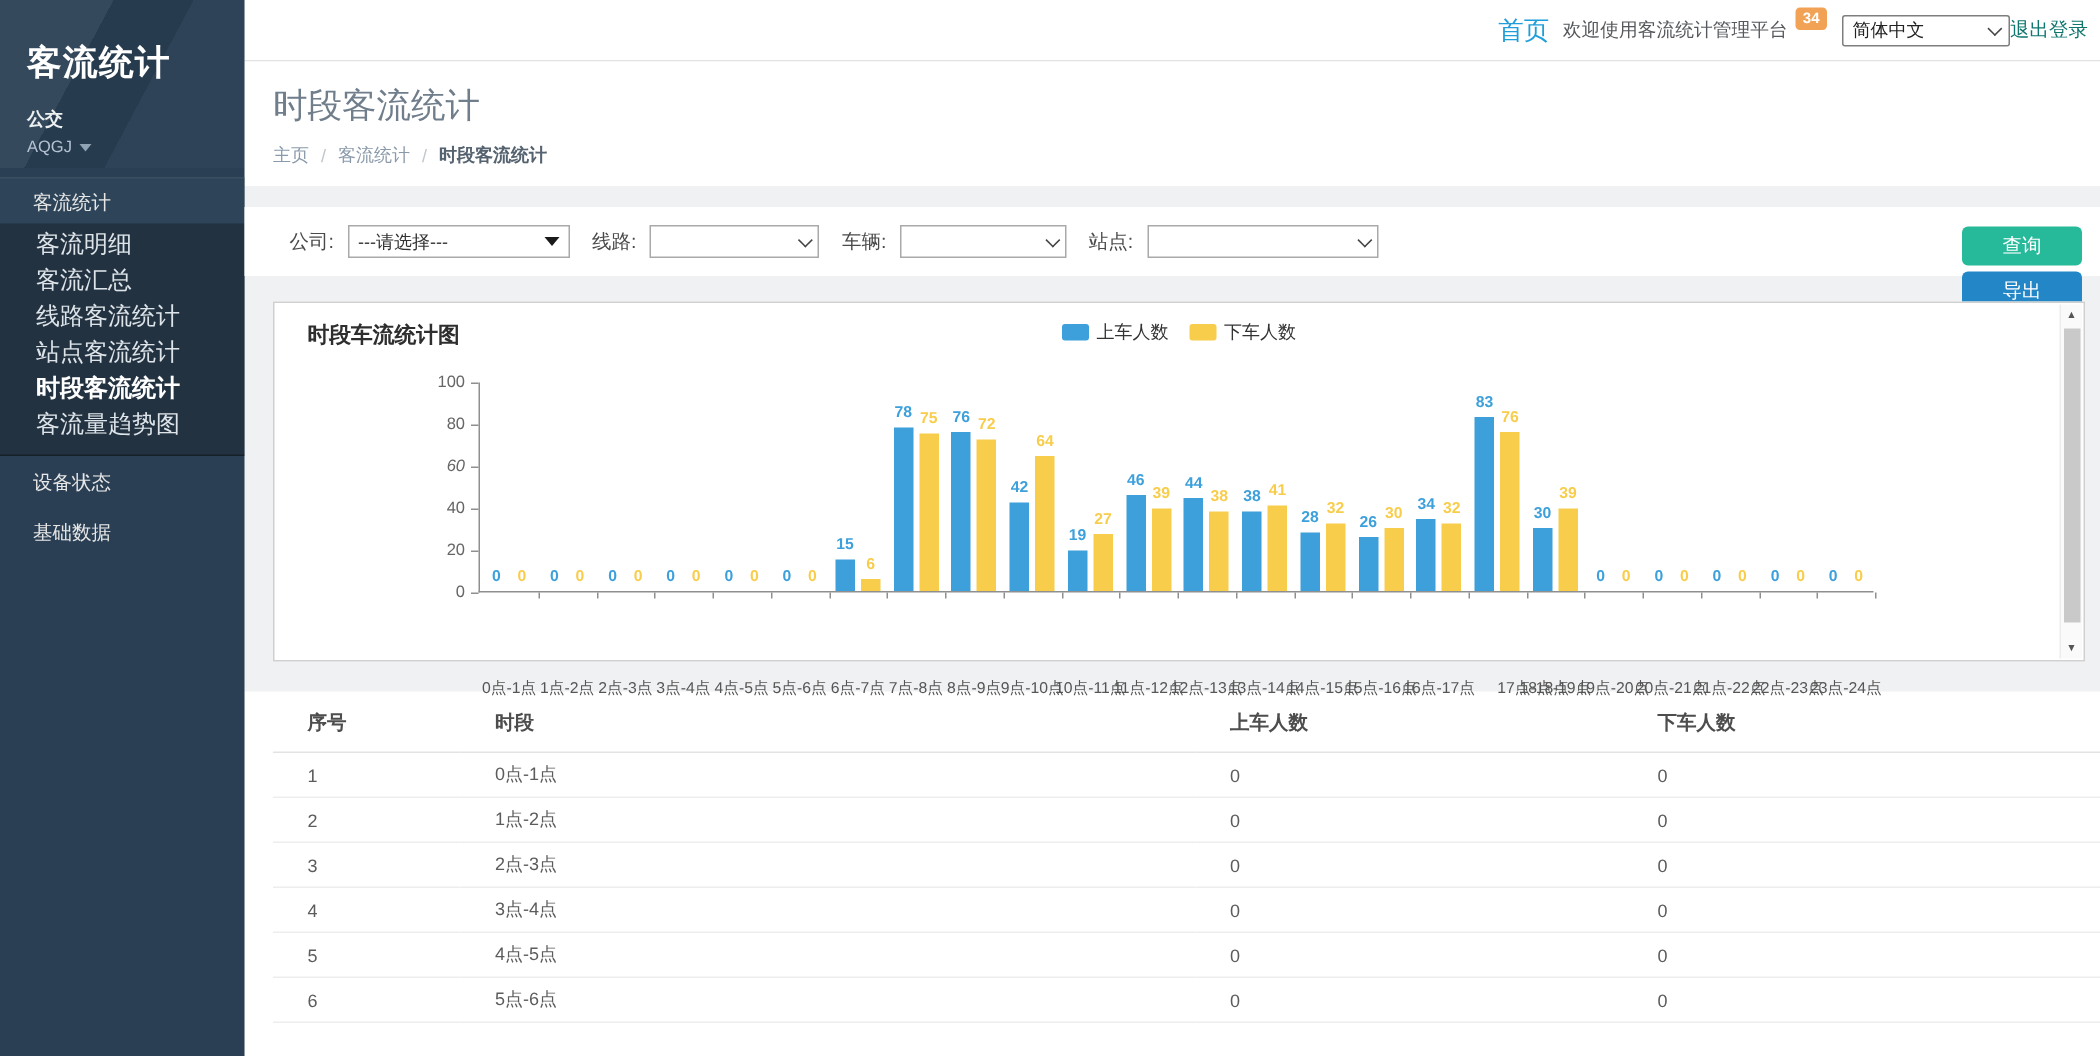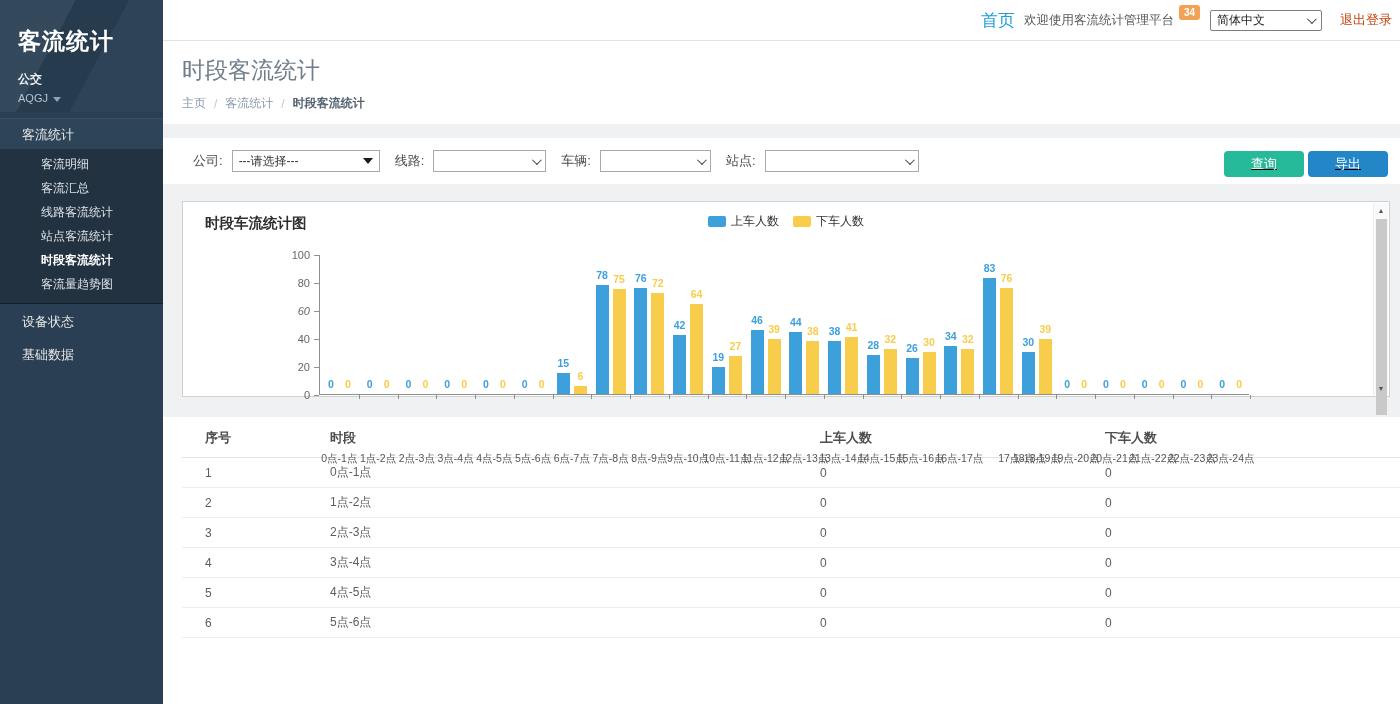--- a/index.html
+++ b/index.html
@@ -13,60 +13,60 @@
     background:linear-gradient(118deg, rgba(255,255,255,0.05) 0 34%, rgba(0,0,0,0.07) 34% 58%, rgba(255,255,255,0.02) 58%); }
   .brand { color:#fff; font-size:23px; font-weight:bold; letter-spacing:1px; }
   .org { color:#ECF0F1; font-size:12px; font-weight:bold; margin-top:14px; }
   .account { color:#B4C3D3; font-size:11px; margin-top:4px; cursor:pointer; }
   .account .caret { display:inline-block; margin-left:5px; width:0; height:0;
     border-left:4px solid transparent; border-right:4px solid transparent; border-top:5px solid #8FA3B5; vertical-align:middle; }
   .nav { margin-top:6px; }
   .nav-parent { height:31px; line-height:31px; padding-left:22px; font-size:13px; color:#E7E7E7;
     background:#2E4559; border-top:1px solid rgba(255,255,255,0.06); cursor:pointer; }
   .nav-sub { background:#233240; border-bottom:1px solid rgba(0,0,0,0.35); padding:3px 0 7px 0; }
-  .nav-child { height:24px; line-height:24px; padding-left:41px; font-size:12px; color:#DDE4EA; cursor:pointer; }
+  .nav-child { height:24px; line-height:24px; padding-left:24px; font-size:16px; color:#DDE4EA; cursor:pointer;font-family:Liberation Mono, monospace; }
   .nav-child.active { color:#FFFFFF; font-weight:bold; }
   .nav-root { height:31px; line-height:31px; padding-left:22px; font-size:13px; color:#E7E7E7; cursor:pointer; margin-top:2px; }
 
   
   .main { flex:1; display:flex; flex-direction:column; background:#F0F1F2; min-width:0; }
 
   .topbar { height:41px; background:#fff; border-bottom:1px solid #E3E3E3; display:flex; align-items:center; justify-content:flex-end; padding-right:8px; flex:none; }
   .home-link { color:#1F9ED9; font-size:17px; cursor:pointer; margin-right:9px; }
   .welcome { color:#55585C; font-size:12.5px; }
   .badge { background:#F2A254; color:#fff; font-size:10px; font-weight:bold; border-radius:3px; padding:2px 5px; margin-left:5px; transform:translateY(-8px); display:inline-block; }
   .lang-sel { width:112px; height:21px; border:1px solid #7E7E7E; border-radius:2px; background:#fff; display:flex; align-items:center; justify-content:space-between; padding:0 7px 0 6px; margin-left:10px; font-size:12px; color:#222; cursor:pointer; }
-  .logout { color:#c2410c; font-size:13px; margin-left:18px; cursor:pointer; }
+  .logout { color:#0f766e; font-size:13px; cursor:pointer; }
 
   .chev { width:7px; height:7px; border-right:1.5px solid #444; border-bottom:1.5px solid #444; transform:rotate(45deg) translateY(-2px); flex:none; }
 
   .title-block { background:#fff; padding:14px 0 12px 19px; flex:none; }
   .page-title { font-size:23px; color:#707E8C; font-weight:normal; }
   .breadcrumb { margin-top:9px; font-size:12px; color:#8A9AAB; display:flex; gap:8px; align-items:center; }
   .breadcrumb .sep { color:#C0C6CC; }
   .breadcrumb .crumb { color:#8A9AAB; cursor:pointer; }
   .breadcrumb .crumb.last { color:#55626F; font-weight:bold; cursor:default; }
 
   
   .filter-block { background:#fff; margin-top:14px; padding:12px 120px 12px 30px; position:relative; flex:none; }
   .f-row { display:flex; align-items:center; }
   .f-row + .f-row { margin-top:11px; }
   .f-label { font-size:13px; color:#4A4A4A; margin-right:9px; flex:none; }
   .sel { height:22px; border:1px solid #A9A9A9; background:#fff; display:flex; align-items:center; justify-content:space-between; padding:0 6px; font-size:12px; color:#333; cursor:pointer; flex:none; }
   .sel .tri { width:0; height:0; border-left:5px solid transparent; border-right:5px solid transparent; border-top:6px solid #1a1a1a; }
   .gap { width:15px; flex:none; }
   .date-input { height:24px; background:#ECECEC; border:1px solid #E3E3E3; color:#555; font-size:12.5px; padding:0 10px; width:150px; font-family:"Liberation Sans",sans-serif; }
   .to-box { height:24px; width:26px; border:1px solid #CFCFCF; border-left:none; border-right:none; background:#fff; outline:1px solid #E3E3E3; display:flex; align-items:center; justify-content:center; font-size:12.5px; color:#444; flex:none; }
-  .btn-col { position:absolute; right:12px; top:13px; display:flex; flex-direction:row; gap:4px;text-decoration:underline; }
+  .btn-col { position:absolute; right:12px; top:13px; display:flex; flex-direction:column; gap:4px; }
   .btn { width:80px; height:26px; border:none; border-radius:4px; color:#fff; font-size:13px; cursor:pointer; font-family:"Liberation Sans",sans-serif; }
   .btn-search { background:#26B99A; }
   .btn-export { background:#2386C7; }
 
   
-  .chart-panel { margin:17px 10px 0 19px; height:196px; background:#fff; border:1px solid #D0D0D0; position:relative; flex:none; }
+  .chart-panel { margin:17px 10px 0 19px; height:240px; background:#fff; border:1px solid #D0D0D0; position:relative; flex:none; }
   .chart-title { position:absolute; left:22px; top:12px; font-size:14.5px; font-weight:bold; color:#2E2E2E; }
   .legend { position:absolute; top:11px; left:50%; transform:translateX(-50%); display:flex; gap:14px; align-items:center; }
   .legend-item { display:flex; align-items:center; gap:5px; cursor:pointer; }
   .legend-swatch { width:18px; height:11px; border-radius:2px; }
   .legend-label { font-size:12px; color:#333; }
   .plot { position:absolute; left:136px; top:53px; width:930px; height:140px; border-left:1px solid #8F8F8F; border-bottom:1px solid #8F8F8F; }
   .ytick-label { position:absolute; width:30px; text-align:right; font-size:11px; color:#666; left:-40px; }
   .ytick-mark { position:absolute; width:5px; height:1px; background:#8F8F8F; left:-6px; }
   .xtick-mark { position:absolute; width:1px; height:4px; background:#8F8F8F; bottom:-5px; }
   .bar { position:absolute; bottom:0; width:13px; }

